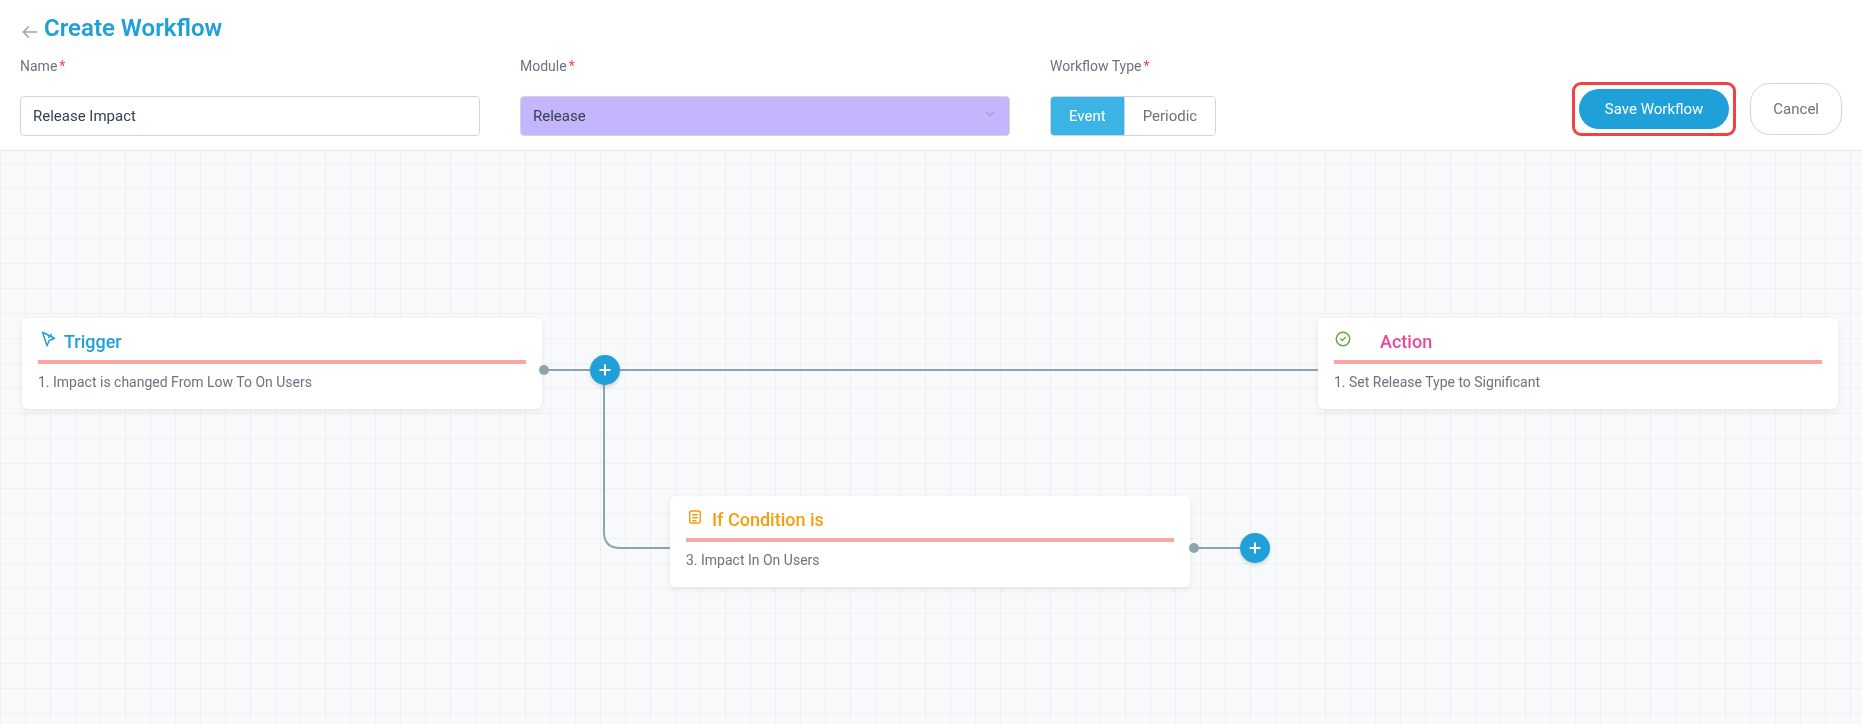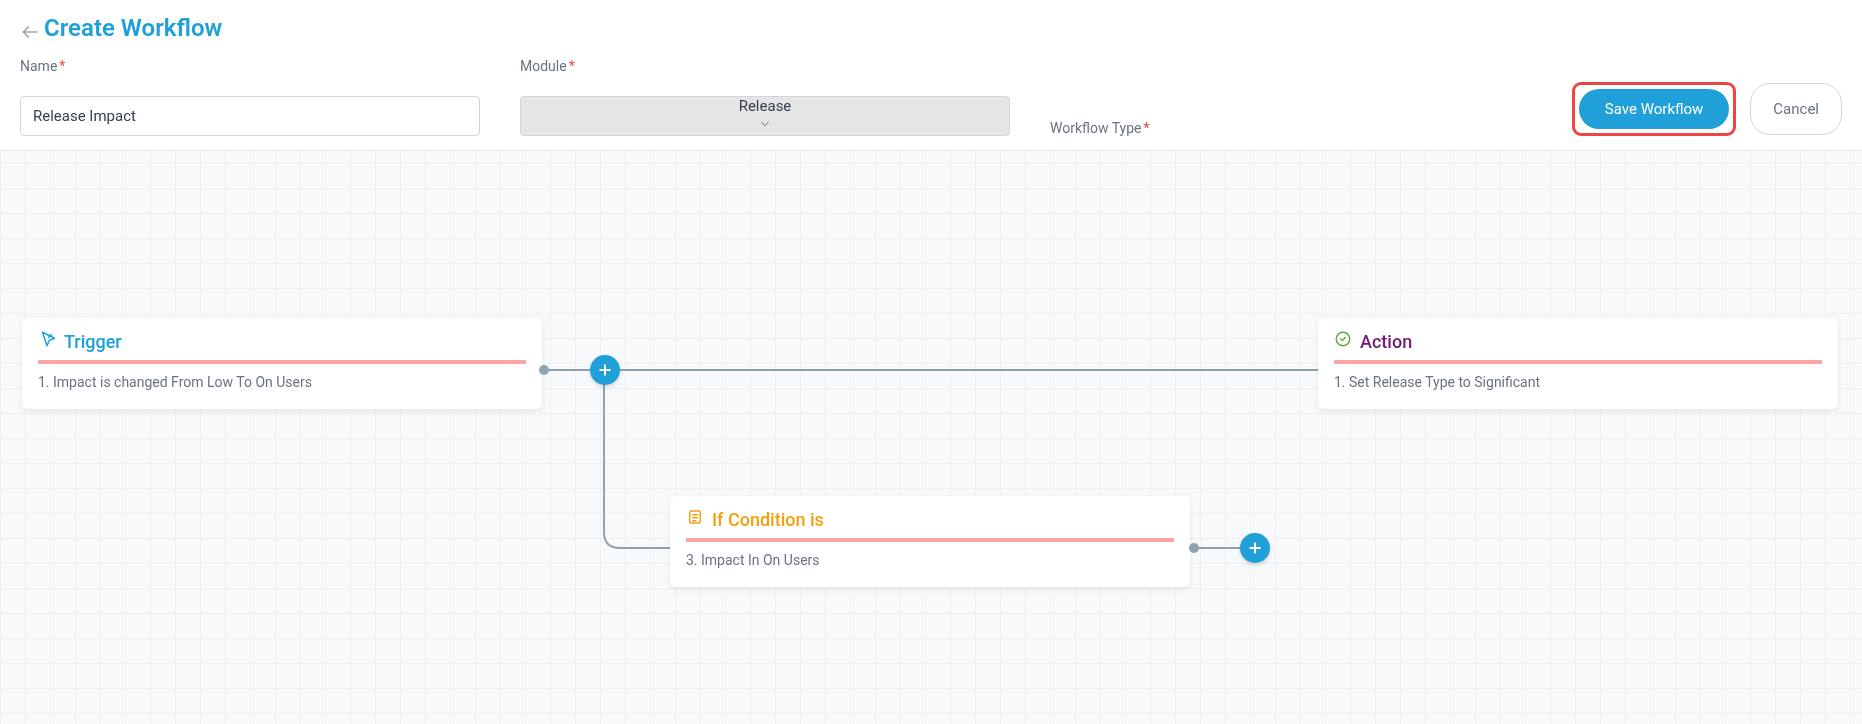--- a/index.html
+++ b/index.html
@@ -11,21 +11,21 @@
     .back-arrow { width: 20px; height: 20px; display: inline-flex; align-items: center; justify-content: center; color: #9ca3af; cursor: pointer; }
     .back-arrow svg { stroke: #9ca3af; }
     .page-title { color: #1fa0d8; font-size: 24px; font-weight: 600; }
 
     .form-row { display: flex; align-items: flex-end; gap: 40px; }
     .field { display: flex; flex-direction: column; gap: 22px; }
     .field-label { font-size: 14px; color: #6b7280; }
     .field-label .req { color: #ef4444; margin-left: 2px; }
 
     .name-input { width: 460px; height: 40px; border: 1px solid #d1d5db; border-radius: 4px; padding: 0 12px; font-size: 15px; color: #374151; }
-    .module-select { width: 490px; height: 40px; border: 1px solid #d1d5db; border-radius: 4px; padding: 0 12px; font-size: 15px; color: #374151; display: flex; align-items: center; justify-content: space-between; background: #e5e5e5; cursor: pointer; flex-direction: column; }
+    .module-select { width: 490px; height: 40px; border: 1px solid #d1d5db; border-radius: 4px; padding: 0 12px; font-size: 15px; color: #374151; display: flex; align-items: center; justify-content: space-between; background: #c4b5fd; cursor: pointer; }
     .module-select .chev { color: #9ca3af; }
 
     .type-group { display: flex; border: 1px solid #d1d5db; border-radius: 4px; overflow: hidden; height: 40px; }
     .type-btn { padding: 0 18px; font-size: 15px; display: flex; align-items: center; border: none; background: #fff; color: #6b7280; cursor: pointer; }
     .type-btn.active { background: #3bb4e5; color: #fff; }
     .type-btn + .type-btn { border-left: 1px solid #d1d5db; }
 
     .actions { margin-left: auto; display: flex; gap: 14px; align-items: center; }
     .save-btn-wrap { border: 3px solid #ef4444; padding: 4px; border-radius: 9px; }
     .save-btn { background: #1fa0d8; color: #fff; border: none; border-radius: 20px; height: 40px; padding: 0 26px; font-size: 15px; cursor: pointer; }
@@ -37,21 +37,21 @@
     .node { position: absolute; background: #fff; border-radius: 6px; box-shadow: 0 2px 6px rgba(0,0,0,0.08); width: 520px; padding: 12px 16px 16px 16px; }
     .node-header { display: flex; align-items: center; gap: 8px; padding-bottom: 8px; border-bottom: 4px solid #fca5a5; margin-bottom: 8px; }
     .node-title { font-size: 18px; font-weight: 500; }
     .node-body { font-size: 14px; color: #6b7280; line-height: 1.5; }
 
     .trigger-node { top: 180px; left: 22px; }
     .trigger-node .node-title { color: #1fa0d8; }
     .trigger-icon { color: #1fa0d8; }
 
     .action-node { top: 180px; left: 1318px; }
-    .action-node .node-title { color: #701a75; }
+    .action-node .node-title { color: #ec4899; margin-left: 20px; }
     .action-icon { color: #5faa46; }
 
     .condition-node { top: 358px; left: 670px; }
     .condition-node .node-title { color: #f59e0b; }
     .condition-icon { color: #f59e0b; }
 
     
     svg.connectors { position: absolute; top: 0; left: 0; width: 100%; height: 100%; pointer-events: none; }
     .wire { stroke: #8ea3b0; stroke-width: 2; fill: none; }
 
@@ -85,20 +85,24 @@
         <span>Release</span>
         <span class="chev">
           <svg width="14" height="14" viewBox="0 0 24 24" fill="none" stroke="currentColor" stroke-width="2">
               <polyline points="6 9 12 15 18 9"></polyline>
             </svg>
         </span>
       </div>
     </div>
     <div class="field">
       <label class="field-label"><span>Workflow Type</span><span class="req">*</span></label>
+      <div class="type-group">
+        <button class="type-btn active">Event</button>
+        <button class="type-btn">Periodic</button>
+      </div>
     </div>
     <div class="actions">
       <div class="save-btn-wrap">
         <button class="save-btn">Save Workflow</button>
       </div>
       <button class="cancel-btn">Cancel</button>
     </div>
   </div>
 </div>
 

